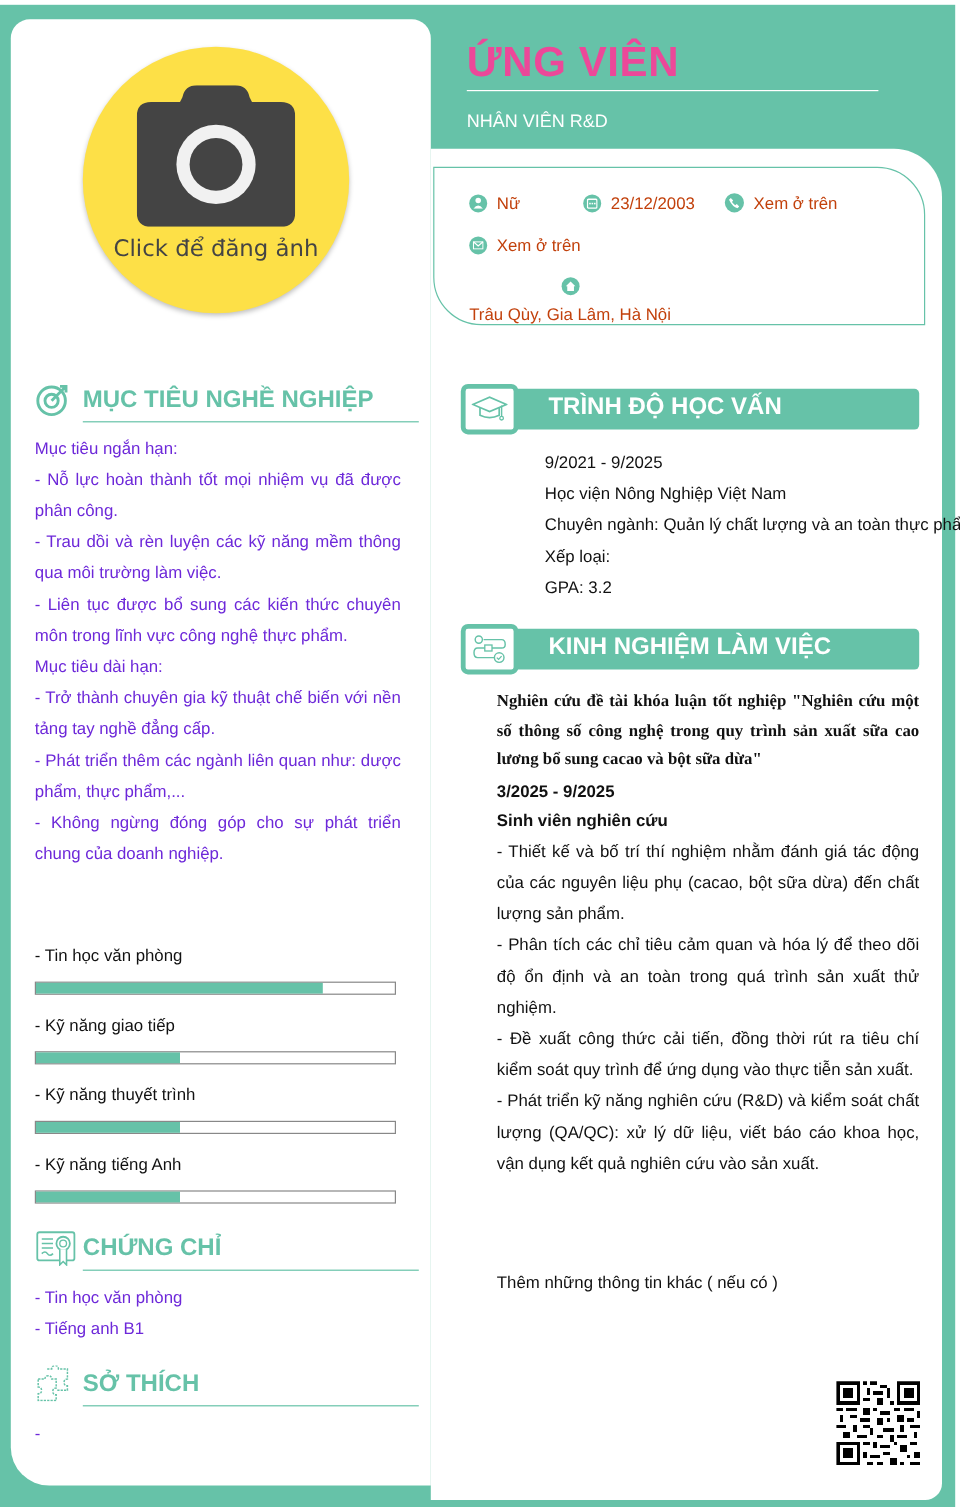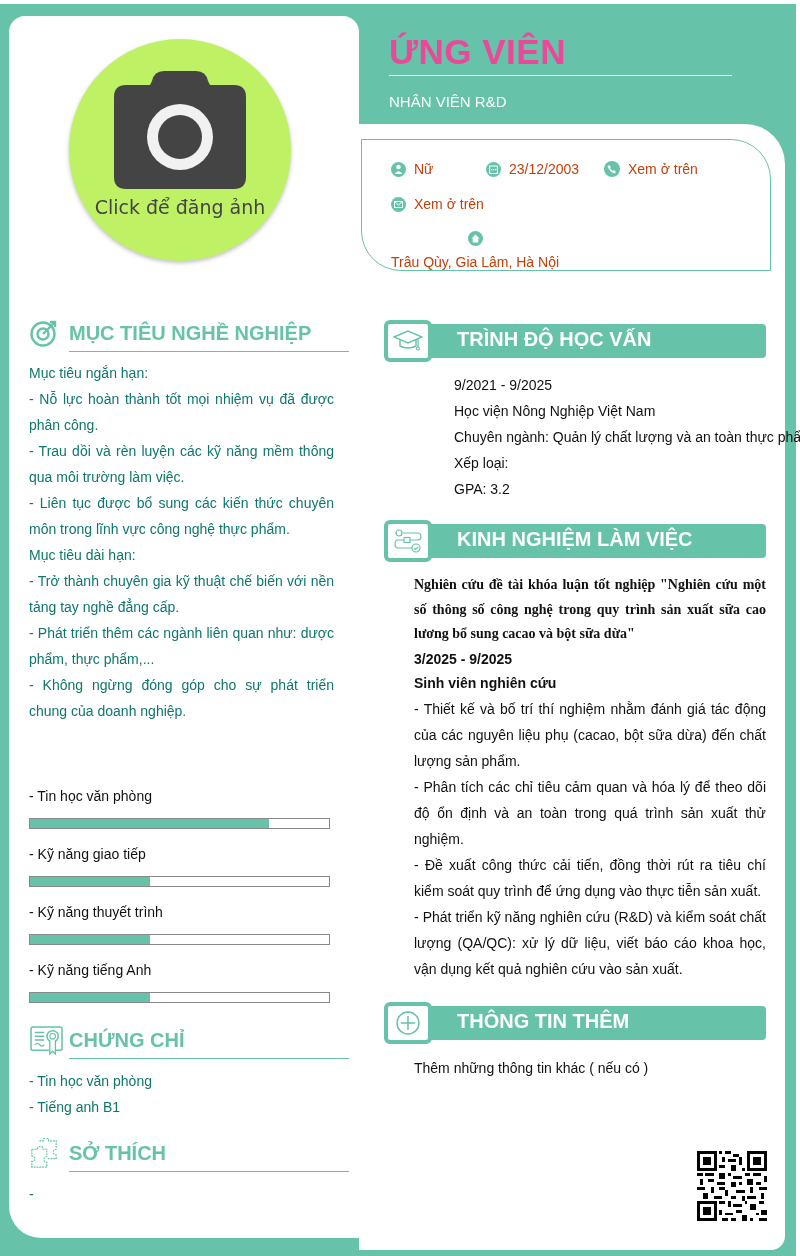--- a/index.html
+++ b/index.html
@@ -30,21 +30,21 @@
   .right-card {
     position: absolute; left: 359px; top: 124px; width: 426px; height: 1126px;
     background: #fff;
     border-top-right-radius: 40px;
     border-bottom-right-radius: 14px;
   }
 
   
   .avatar {
     position: absolute; left: 69px; top: 39px; width: 222px; height: 222px;
-    border-radius: 50%; background: #bef264;
+    border-radius: 50%; background: #fde047;
     box-shadow: 0 2px 4px rgba(0,0,0,0.25);
     cursor: pointer;
   }
   .avatar .cam { position: absolute; left: 45px; top: 32px; width: 132px; height: 118px; }
   .avatar .upload-label {
     position: absolute; left: 0; right: 0; top: 157px; text-align: center;
     font-family: "DejaVu Sans", sans-serif; font-size: 19px; color: #444;
   }
 
   
@@ -84,21 +84,21 @@
   .l-section-head .icon { position: absolute; left: 0; top: 0; width: 30px; height: 30px; }
   .l-section-head .title {
     position: absolute; left: 40px; top: 4px;
     font-size: 20px; font-weight: bold; color: #66c2a8;
   }
   .l-section-head .rule {
     position: absolute; left: 40px; right: 0; top: 33px; height: 1px; background: #66c2a8;
   }
   .l-text {
     position: absolute; left: 29px; width: 305px;
-    font-size: 14px; line-height: 26px; color: #0f766e; text-align: justify;
+    font-size: 14px; line-height: 26px; color: #6d28d9; text-align: justify;
   }
   .skill { position: absolute; left: 29px; width: 301px; }
   .skill .lbl { font-size: 14px; color: #111; height: 20px; }
   .skill .bar {
     margin-top: 10px; width: 301px; height: 11px; border: 1px solid #888; background: #fff;
     position: relative;
   }
   .skill .fill { position: absolute; left: 0; top: 0; bottom: 0; background: #66c2a8; }
 
   
@@ -300,30 +300,20 @@
   <div class="r-text" style="top:573px;">
     <div class="b" style="line-height:24.5px;font-family:Liberation Serif, serif;">Nghiên cứu đề tài khóa luận tốt nghiệp "Nghiên cứu một số thông số công nghệ trong quy trình sản xuất sữa cao lương bổ sung cacao và bột sữa dừa"</div>
     <div class="b" style="line-height:24.5px;">3/2025 - 9/2025</div>
     <div class="b" style="line-height:24.5px;">Sinh viên nghiên cứu</div>
     <div>- Thiết kế và bố trí thí nghiệm nhằm đánh giá tác động của các nguyên liệu phụ (cacao, bột sữa dừa) đến chất lượng sản phẩm.</div>
     <div>- Phân tích các chỉ tiêu cảm quan và hóa lý để theo dõi độ ổn định và an toàn trong quá trình sản xuất thử nghiệm.</div>
     <div>- Đề xuất công thức cải tiến, đồng thời rút ra tiêu chí kiểm soát quy trình để ứng dụng vào thực tiễn sản xuất.</div>
     <div>- Phát triển kỹ năng nghiên cứu (R&amp;D) và kiểm soát chất lượng (QA/QC): xử lý dữ liệu, viết báo cáo khoa học, vận dụng kết quả nghiên cứu vào sản xuất.</div>
   </div>
 
-  <div class="r-section-head" style="top:1002px;">
-    <div class="pill"></div>
-    <div class="ibox">
-      <svg width="26" height="26" viewBox="0 0 26 26">
-        <circle cx="13" cy="13" r="11" fill="none" stroke="#66c2a8" stroke-width="1.5"></circle>
-        <path d="M13 6 V20 M6 13 H20" stroke="#66c2a8" stroke-width="1.5"></path>
-      </svg>
-    </div>
-    <div class="title">THÔNG TIN THÊM</div>
-  </div>
   <div class="r-text" style="top:1055px;">
     <div>Thêm những thông tin khác ( nếu có )</div>
   </div>
 
   <svg class="qr" viewBox="0 0 25 25" shape-rendering="crispEdges">
     <g fill="#000">
       <path d="M0 0h7v7H0z M1 1v5h5V1z M2 2h3v3H2z"></path>
       <path d="M18 0h7v7h-7z M19 1v5h5V1z M20 2h3v3h-3z"></path>
       <path d="M0 18h7v7H0z M1 19v5h5v-5z M2 20h3v3H2z"></path>
       <path d="M8 0h1v1H8z M10 0h2v1h-2z M13 1h2v1h-2z M9 2h1v2H9z M11 3h3v1h-3z M15 2h1v3h-1z M8 5h2v1H8z M12 5h2v2h-2z M16 6h1v1h-1z"></path>

